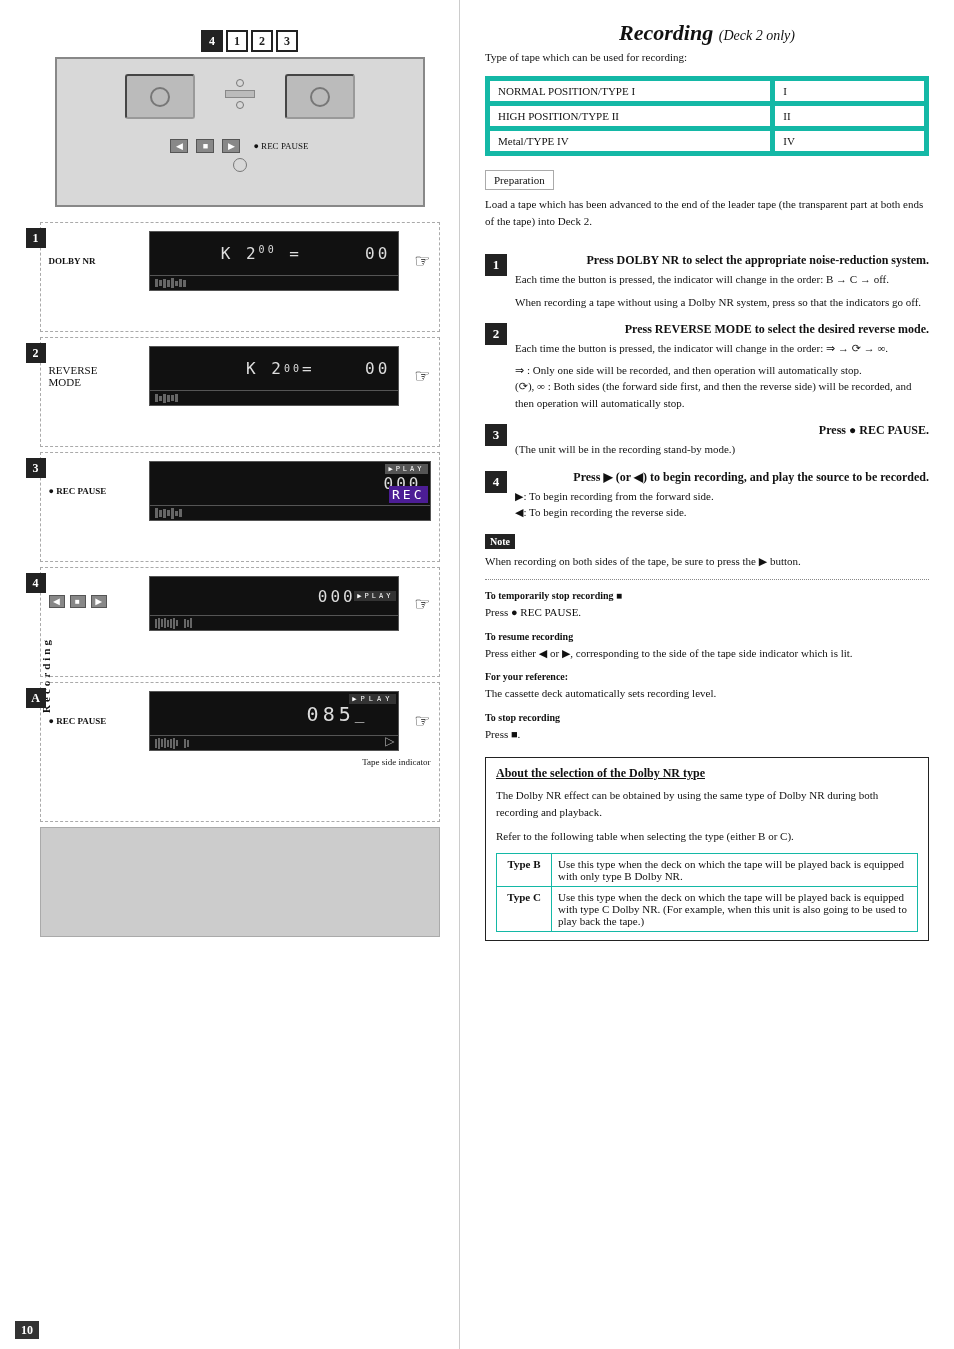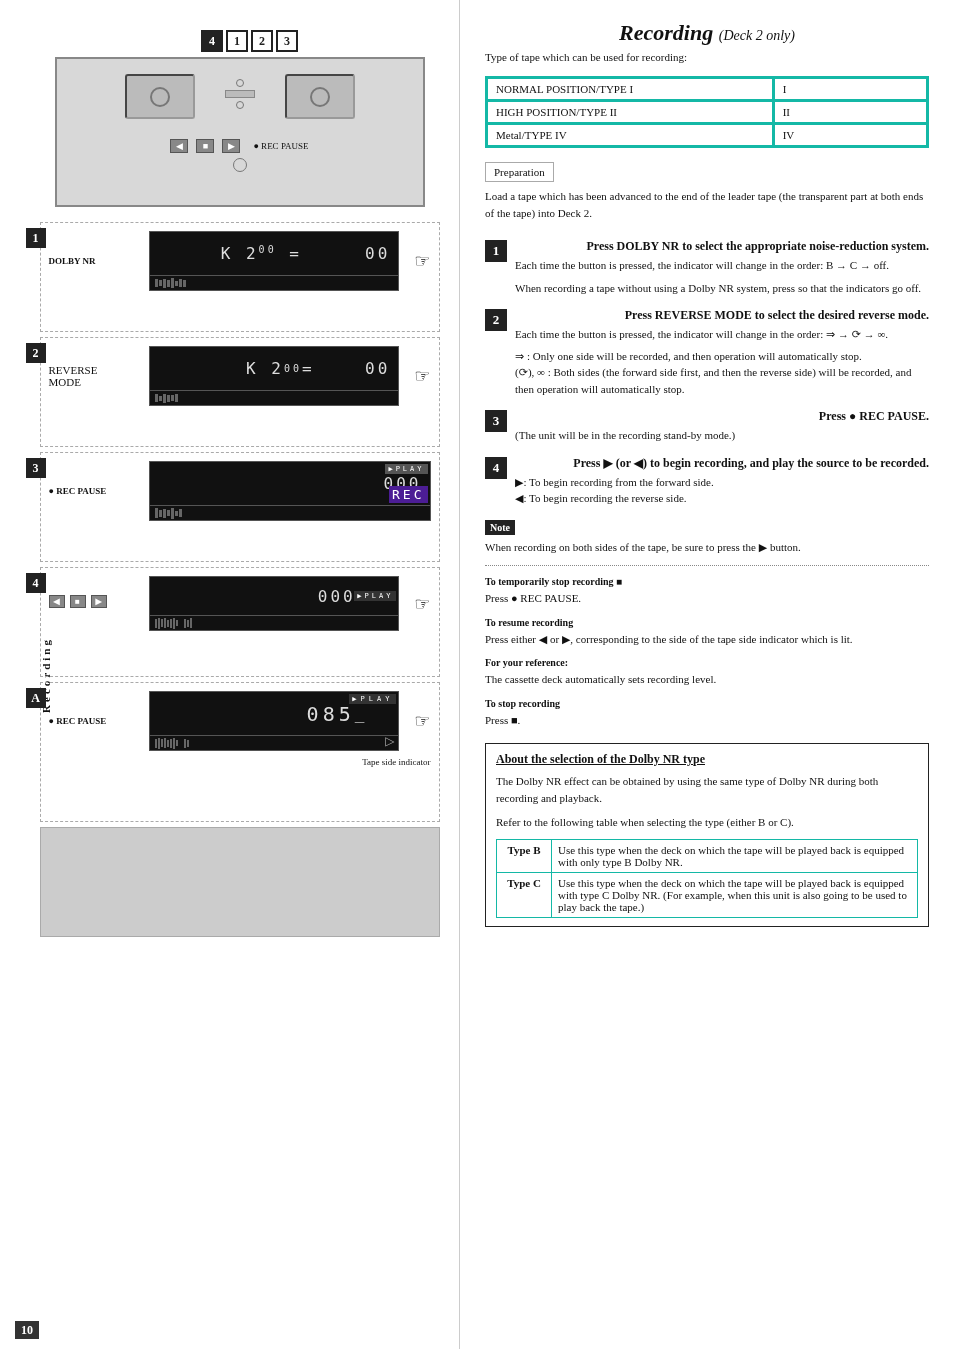--- a/index.html
+++ b/index.html
@@ -129,21 +129,21 @@
     }
 
     .tape-table {
       width: 100%;
       border-collapse: collapse;
       margin-bottom: 14px;
       font-size: 11px;
     }
 
     .tape-table td {
-      border: 3px solid #14b8a6;
+      border: 5px solid #14b8a6;
       padding: 4px 8px;
     }
 
     .tape-table td:first-child {
       width: 65%;
     }
 
     .prep-box {
       border: 1px solid #aaa;
       padding: 3px 8px;
@@ -474,21 +474,21 @@
         <td>HIGH POSITION/TYPE II</td>
         <td>II</td>
       </tr>
       <tr>
         <td>Metal/TYPE IV</td>
         <td>IV</td>
       </tr>
     </tbody>
       </table>
 
-    <div style="margin-bottom:18px;font-family:Liberation Serif, serif;">
+    <div style="margin-bottom:24px;font-family:Liberation Serif, serif;">
       <span class="prep-box">Preparation</span>
       <p class="prep-text">Load a tape which has been advanced to the end of the leader tape (the transparent part at both ends of the tape) into Deck 2.</p>
     </div>
 
     <div class="instruction-block">
       <div class="inst-number">1</div>
       <div class="inst-content">
         <div class="inst-heading">Press DOLBY NR to select the appropriate noise-reduction system.</div>
         <div class="inst-body">
           <p>Each time the button is pressed, the indicator will change in the order: B → C → off.</p>

